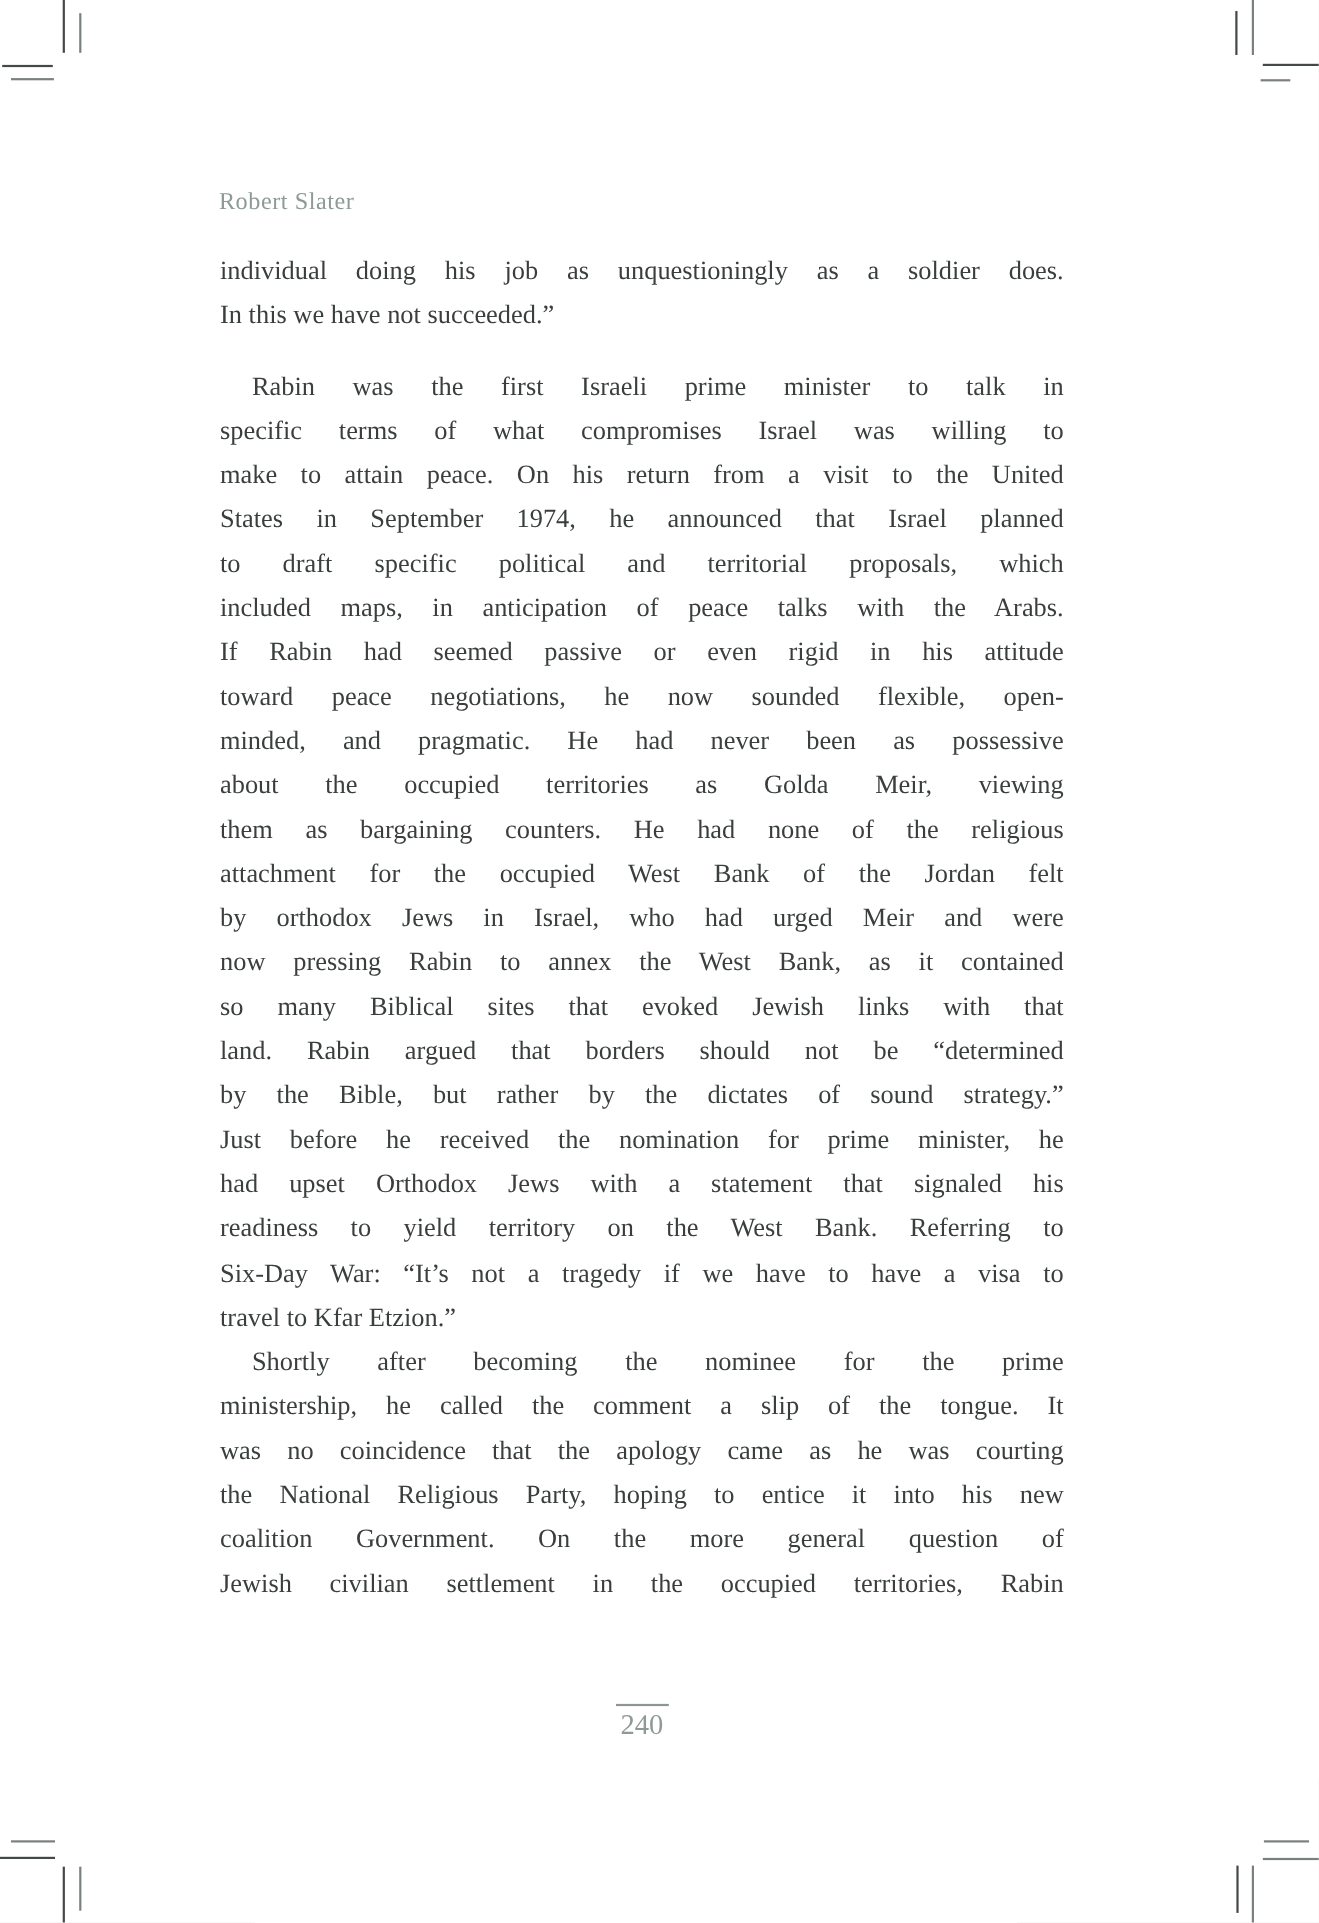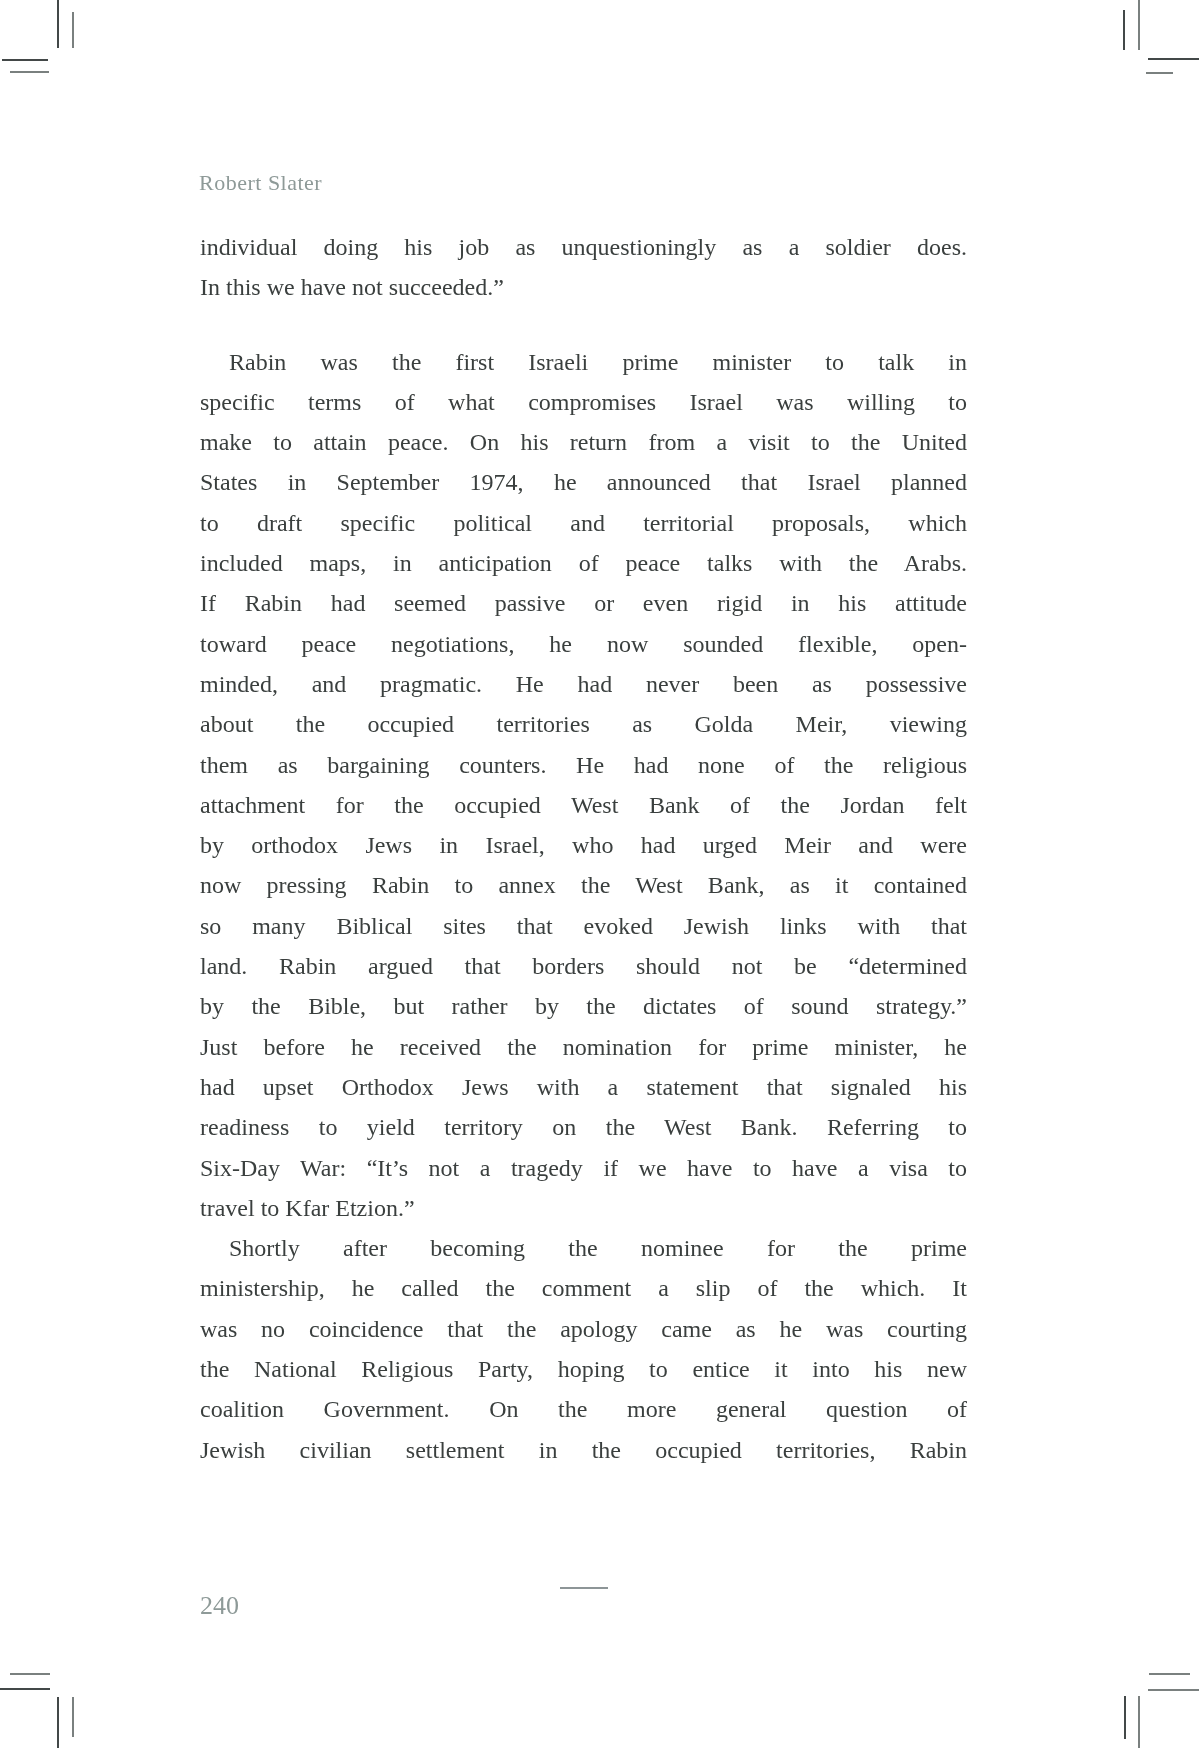--- a/index.html
+++ b/index.html
@@ -39,35 +39,35 @@
   .text-block {
     position: absolute;
     left: 200px;
     top: 227px;
     width: 767px;
     font-size: 24px;
     line-height: 40.3px;
     color: var(--body-text);
   }
   .paragraph { margin: 0; }
-  .paragraph.gap-before { margin-top: 34px; }
+  .paragraph.gap-before { margin-top: 24px; }
   .line {
     text-align: justify;
     text-align-last: justify;
   }
   .line.no-just { text-align-last: left; }
   .line.indent { text-indent: 29px; }
 
   
   .page-footer {
     position: absolute;
     left: 200px;
-    top: 1587px;
+    top: 1549px;
     width: 767px;
-    text-align: left;
+    text-align: center;
   }
   .footer-rule {
     width: 48px;
     height: 2px;
     margin: 0 auto 3px auto;
     background: var(--rule);
   }
   .page-number {
     font-size: 26px;
     line-height: 28px;
@@ -130,21 +130,21 @@
         <div class="line">land. Rabin argued that borders should not be “determined</div>
         <div class="line">by the Bible, but rather by the dictates of sound strategy.”</div>
         <div class="line">Just before he received the nomination for prime minister, he</div>
         <div class="line">had upset Orthodox Jews with a statement that signaled his</div>
         <div class="line">readiness to yield territory on the West Bank. Referring to</div>
         <div class="line">Six-Day War: “It’s not a tragedy if we have to have a visa to</div>
         <div class="line no-just">travel to Kfar Etzion.”</div>
       </div>
       <div class="paragraph">
         <div class="line indent">Shortly after becoming the nominee for the prime</div>
-        <div class="line">ministership, he called the comment a slip of the which. It</div>
+        <div class="line">ministership, he called the comment a slip of the tongue. It</div>
         <div class="line">was no coincidence that the apology came as he was courting</div>
         <div class="line">the National Religious Party, hoping to entice it into his new</div>
         <div class="line">coalition Government. On the more general question of</div>
         <div class="line">Jewish civilian settlement in the occupied territories, Rabin</div>
       </div>
     </div>
 
   <div class="page-footer">
     <div class="footer-rule"></div>
     <div class="page-number">240</div>

